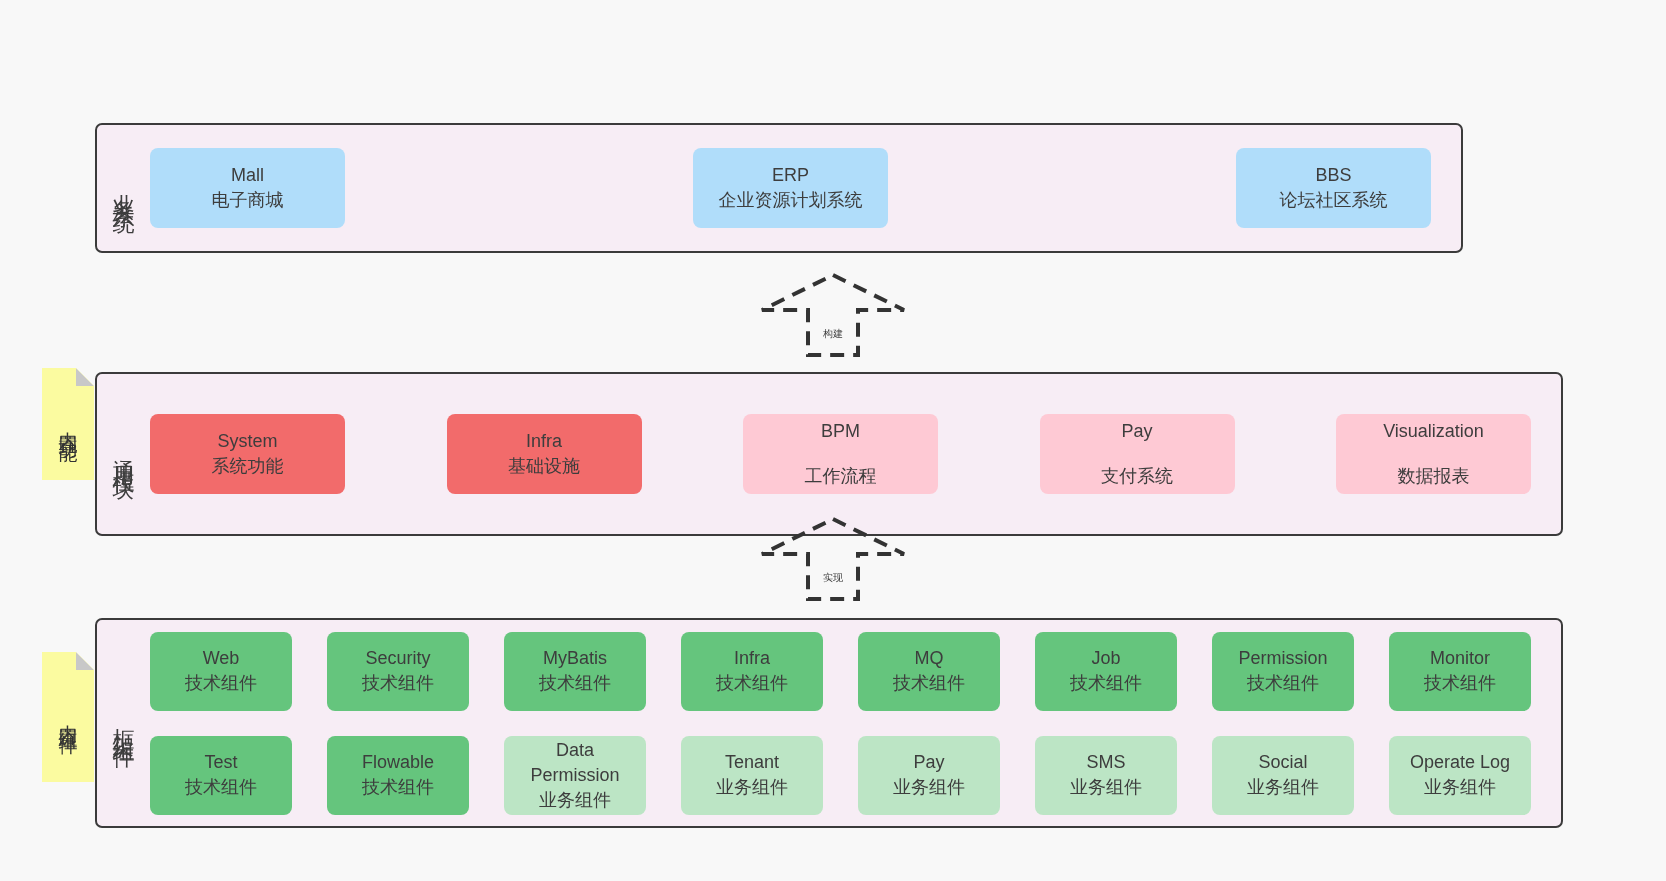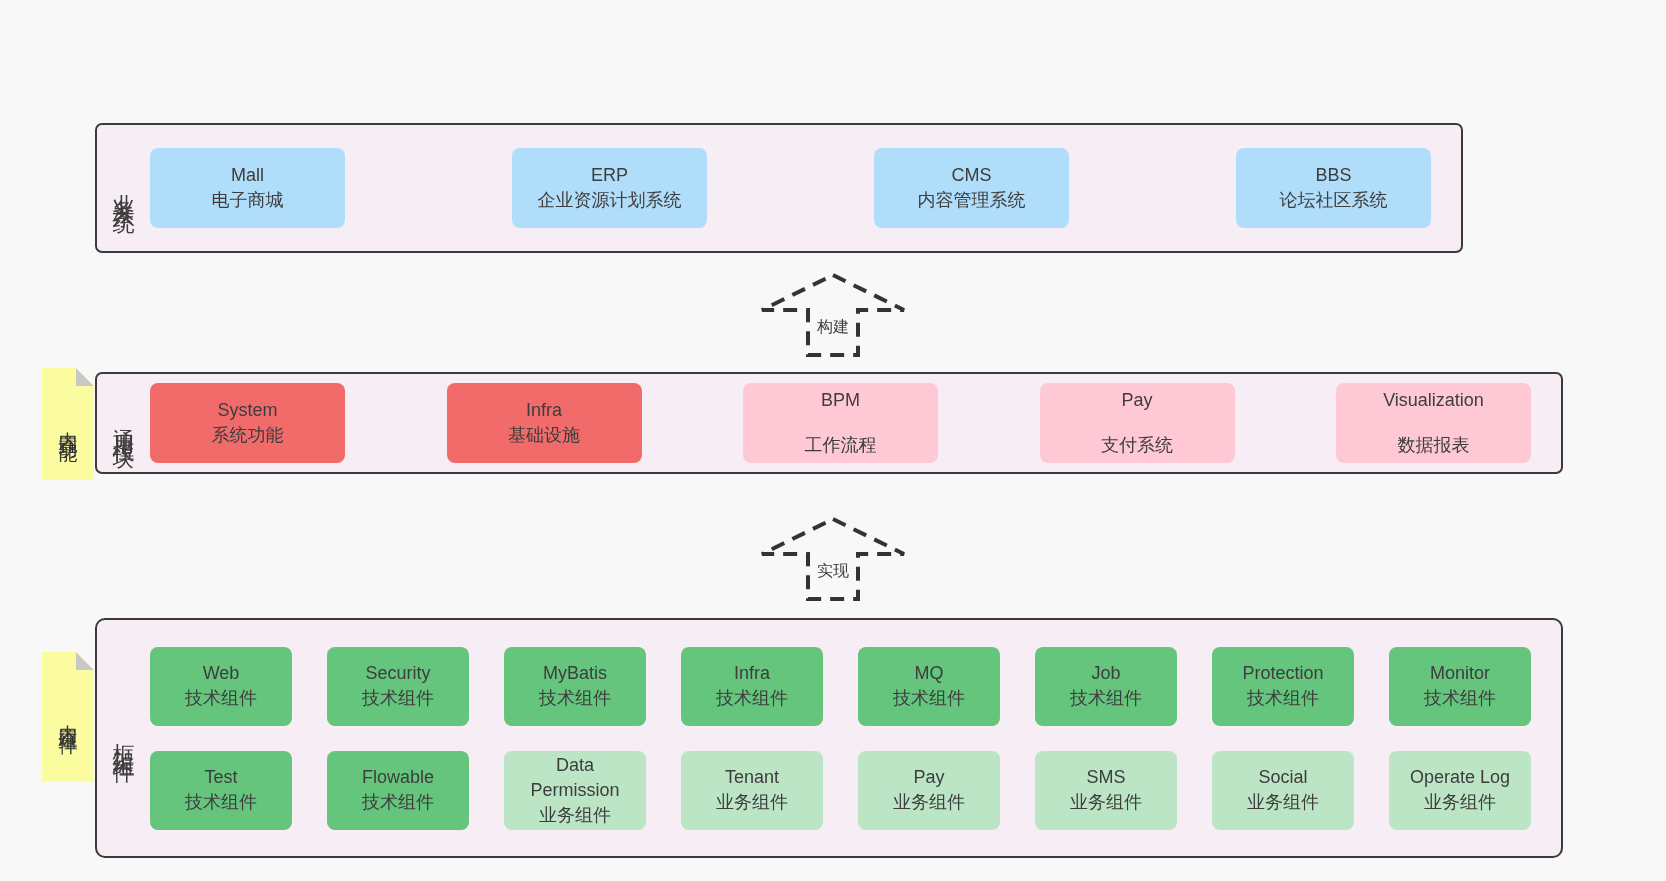--- a/index.html
+++ b/index.html
@@ -48,67 +48,63 @@
   }
   .note-text{
     writing-mode:vertical-lr;text-orientation:upright;
     font-size:19px;letter-spacing:4px;color:#333;
   }
   .note-fold{position:absolute;top:0;right:0;}
 
   .arrow{position:absolute;width:150px;height:86px;}
   .arrow svg{position:absolute;inset:0;}
   .arrow-label{
-    position:absolute;left:50%;top:55px;transform:translate(-50%,-50%);
-    background:var(--page_bg);padding:1px 4px;font-size:16px;color:var(--text);
+    position:absolute;left:50%;top:62px;transform:translate(-50%,-50%);
+    background:var(--page_bg);padding:1px 4px;font-size:10px;color:var(--text);
     white-space:nowrap;
   }
 </style>
 </head>
 <body>
 
 <div class="stage">
 
   <div class="row-container" style="left:95px;top:123px;width:1368px;height:130px;">
     <div class="side-label">业务系统</div>
     <div class="boxes">
       <div class="box box-lg" data-color="blue">
         <div>Mall</div>
         <div>电子商城</div>
       </div>
       <div class="box box-lg" data-color="blue">
         <div>ERP</div>
         <div>企业资源计划系统</div>
       </div>
       <div class="box box-lg" data-color="blue">
-        <div>CMS</div>
-        <div>内容管理系统</div>
-      </div>
-      <div class="box box-lg" data-color="blue">
         <div>BBS</div>
         <div>论坛社区系统</div>
       </div>
     </div>
   </div>
 
   <div class="arrow" style="left:758px;top:272px;">
     <svg viewBox="0 0 150 86">
       <polygon points="75,3 146,38 100,38 100,83 50,83 50,38 4,38" fill="none" stroke="#333333" stroke-width="4" stroke-dasharray="14 9"></polygon>
     </svg>
     <span class="arrow-label">构建</span>
   </div>
 
   <div class="note" style="left:42px;top:368px;width:52px;height:112px;">
     <span class="note-text">内置功能</span>
     <svg class="note-fold" width="18" height="18">
       <polygon points="0,0 18,18 0,18" fill="#c8c8c8"></polygon>
     </svg>
   </div>
 
-  <div class="row-container" style="left:95px;top:372px;width:1468px;height:102px;">
+  <div class="row-container" style="left:95px;top:372px;width:1468px;height:164px;">
     <div class="side-label">通用模块</div>
     <div class="boxes">
       <div class="box box-lg" data-color="red">
         <div>System</div>
         <div>系统功能</div>
       </div>
       <div class="box box-lg" data-color="red">
         <div>Infra</div>
         <div>基础设施</div>
       </div>
@@ -134,21 +130,21 @@
     <span class="arrow-label">实现</span>
   </div>
 
   <div class="note" style="left:42px;top:652px;width:52px;height:130px;">
     <span class="note-text">内置组件</span>
     <svg class="note-fold" width="18" height="18">
       <polygon points="0,0 18,18 0,18" fill="#c8c8c8"></polygon>
     </svg>
   </div>
 
-  <div class="row-container" style="left:95px;top:618px;width:1468px;height:240px;border-radius:10px;">
+  <div class="row-container" style="left:95px;top:618px;width:1468px;height:210px;">
     <div class="side-label">框架组件</div>
     <div class="grid">
       <div class="grid-row">
         <div class="box box-sm" data-color="green">
           <div>Web</div>
           <div>技术组件</div>
         </div>
         <div class="box box-sm" data-color="green">
           <div>Security</div>
           <div>技术组件</div>
@@ -163,21 +159,21 @@
         </div>
         <div class="box box-sm" data-color="green">
           <div>MQ</div>
           <div>技术组件</div>
         </div>
         <div class="box box-sm" data-color="green">
           <div>Job</div>
           <div>技术组件</div>
         </div>
         <div class="box box-sm" data-color="green">
-          <div>Protection</div>
+          <div>Permission</div>
           <div>技术组件</div>
         </div>
         <div class="box box-sm" data-color="green">
           <div>Monitor</div>
           <div>技术组件</div>
         </div>
       </div>
       <div class="grid-row">
         <div class="box box-sm" data-color="green">
           <div>Test</div>

